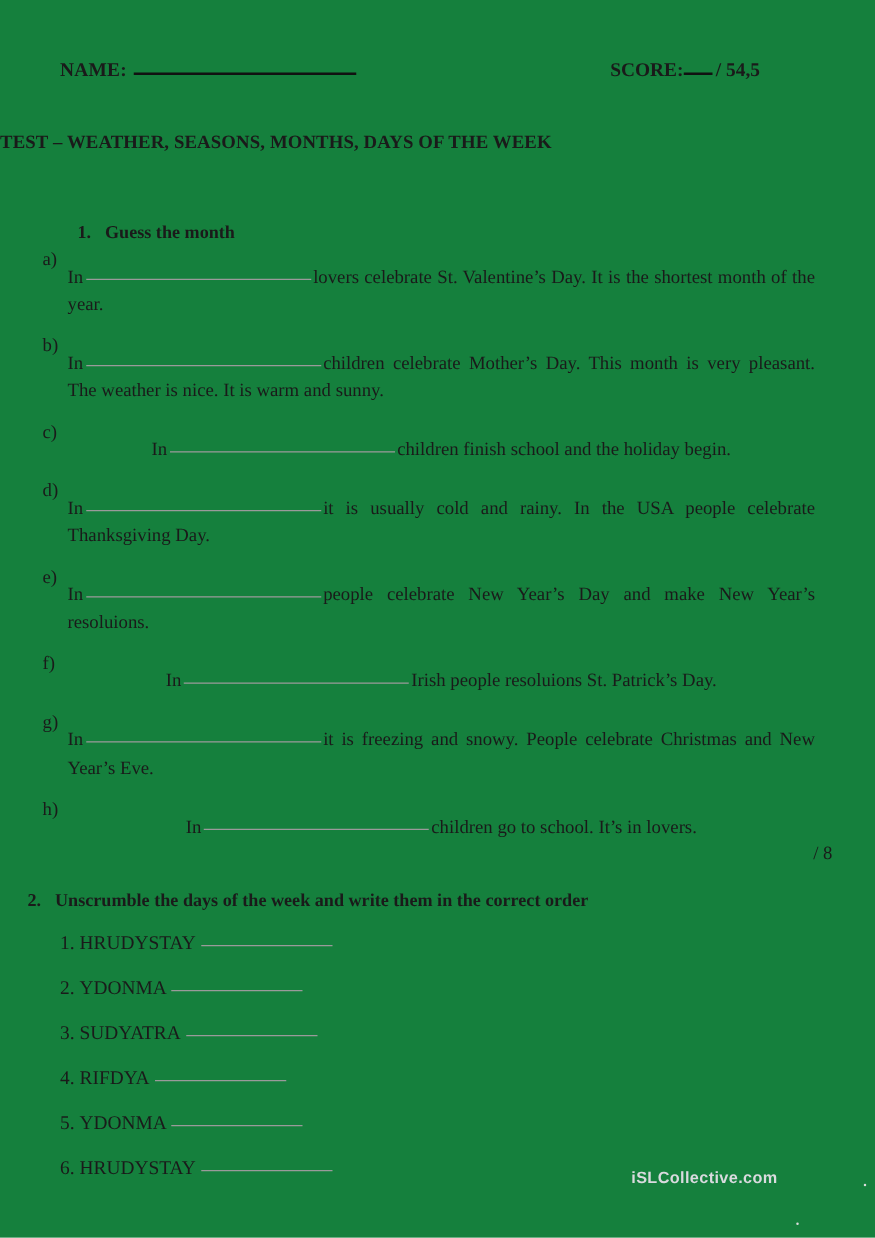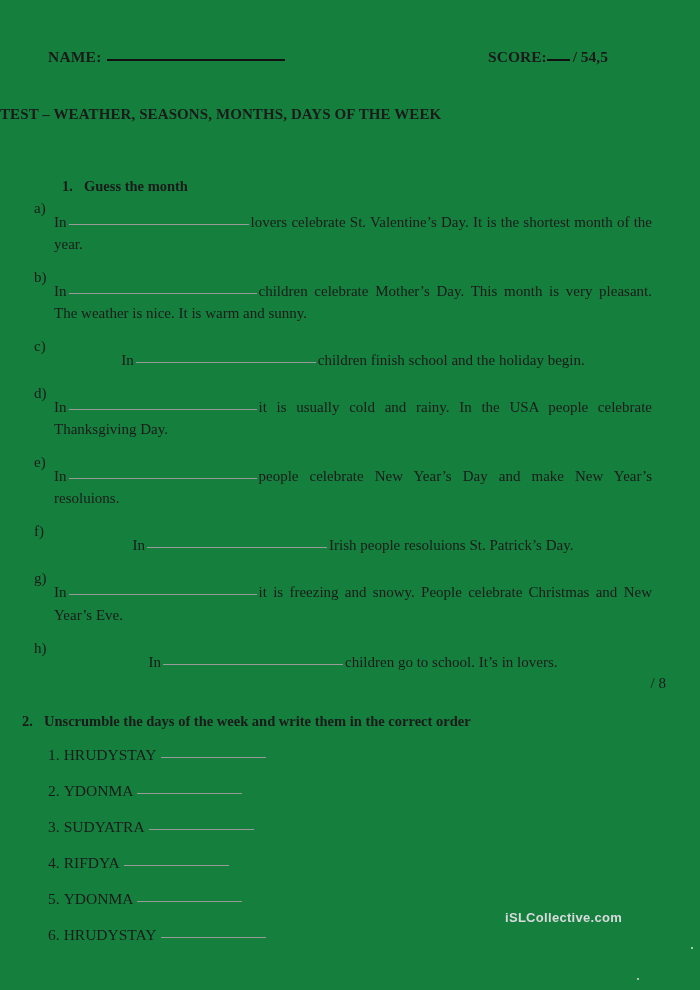--- a/index.html
+++ b/index.html
@@ -151,21 +151,21 @@
     border-bottom: 1px solid #9a9a9a;
     height: 1px;
     position: relative;
     top: -2px;
   }
 
   
   .watermark {
     position: absolute;
     left: 505px;
-    top: 910px;
+    top: 934px;
     font-family: "Liberation Sans", "DejaVu Sans", sans-serif;
     font-size: 13px;
     font-weight: bold;
     letter-spacing: .3px;
     color: #d9dade;
     user-select: none;
   }
   .speck {
     position: absolute;
     width: 2px;

